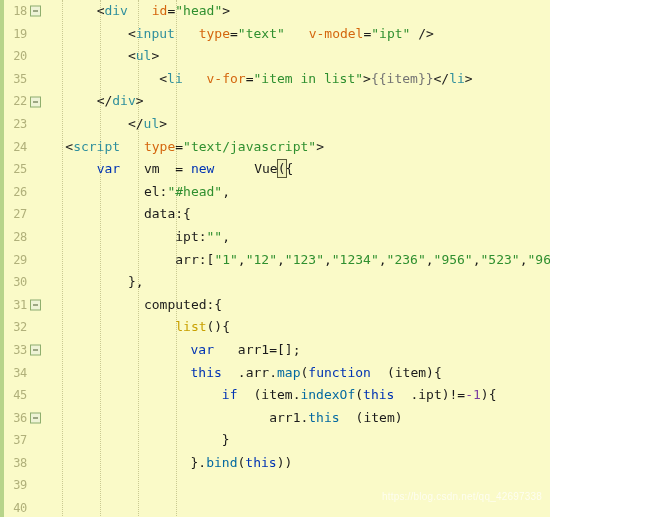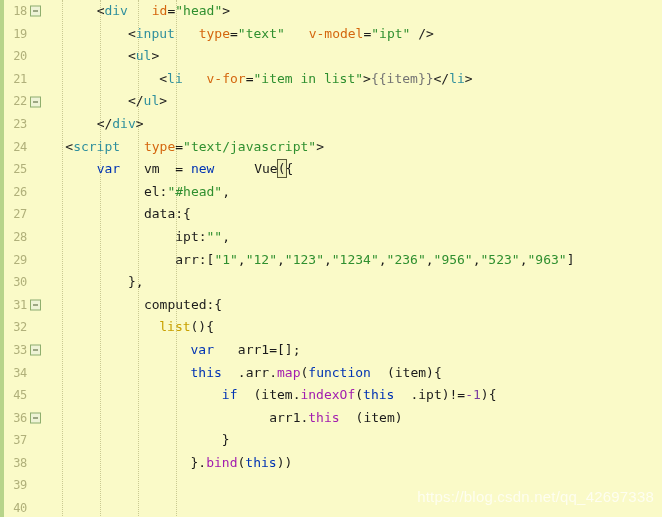--- a/index.html
+++ b/index.html
@@ -2,21 +2,21 @@
 <html><head>
 <meta charset="utf-8">
 <style>
   html, body {
     margin: 0;
     padding: 0;
     background: #ffffff;
   }
   #editor-window {
     position: relative;
-    width: 662px;
+    width: 550px;
     height: 520px;
     background: #fafac8;
     overflow: hidden;
     font-family: "DejaVu Sans Mono", "Liberation Mono", monospace;
     font-size: 13px;
     line-height: 22.6px;
   }
   
   #left-strip {
     position: absolute;
@@ -100,39 +100,39 @@
     height: 100%;
     border-left: 1px dotted #c9c992;
     z-index: 1;
   }
   
   .t-tag      { color: #2f8f9d; }
   .t-punct    { color: #1b1b1b; }
   .t-attr     { color: #d4660e; }
   .t-str      { color: #2f8f2f; }
   .t-kw       { color: #0033b3; }
-  .t-fn       { color: #c8a000; }
-  .t-method   { color: #a21caf; }
+  .t-fn       { color: #c8a000; margin-left: 16px; }
+  .t-method   { color: #0369a1; }
   .t-num      { color: #7a3ea1; }
   .t-plain    { color: #1b1b1b; margin-left: 16px; }
   .t-mustache { color: #737373; }
   .t-cn       { color: #1b1b1b; }
   
   .bracket-match {
     outline: 1px solid #5a5a3c;
     background: #f0f0bb;
     padding: 1px 0;
   }
   
   #watermark {
     position: absolute;
     right: 8px;
     bottom: 11px;
     font-family: "Liberation Sans", sans-serif;
-    font-size: 15px;
+    font-size: 10px;
     color: rgba(255,255,255,0.72);
     letter-spacing: 0.2px;
     z-index: 9;
     pointer-events: none;
     white-space: nowrap;
   }
   #bottom-edge {
     position: absolute;
     left: 0;
     bottom: 0;
@@ -159,21 +159,21 @@
         <span class="gutter-num">18</span>
         <span class="fold-box"></span>
       </div>
       <div class="gutter-row">
         <span class="gutter-num">19</span>
       </div>
       <div class="gutter-row">
         <span class="gutter-num">20</span>
       </div>
       <div class="gutter-row">
-        <span class="gutter-num">21</span>
+        <span class="gutter-num">35</span>
       </div>
       <div class="gutter-row">
         <span class="gutter-num">22</span>
         <span class="fold-box"></span>
       </div>
       <div class="gutter-row">
         <span class="gutter-num">23</span>
       </div>
       <div class="gutter-row">
         <span class="gutter-num">24</span>
@@ -232,22 +232,22 @@
       <div class="gutter-row">
         <span class="gutter-num">41</span>
       </div>
     </div>
 
   <div id="code-area">
       <div class="code-row"><span>        </span><span class="t-punct">&lt;</span><span class="t-tag">div</span><span class="t-plain"> </span><span class="t-attr">id</span><span class="t-punct">=</span><span class="t-str">"head"</span><span class="t-punct">&gt;</span></div>
       <div class="code-row"><span>            </span><span class="t-punct">&lt;</span><span class="t-tag">input</span><span class="t-plain"> </span><span class="t-attr">type</span><span class="t-punct">=</span><span class="t-str">"text"</span><span class="t-plain"> </span><span class="t-attr">v-model</span><span class="t-punct">=</span><span class="t-str">"ipt"</span><span class="t-punct"> /&gt;</span></div>
       <div class="code-row"><span>            </span><span class="t-punct">&lt;</span><span class="t-tag">ul</span><span class="t-punct">&gt;</span></div>
       <div class="code-row"><span>                </span><span class="t-punct">&lt;</span><span class="t-tag">li</span><span class="t-plain"> </span><span class="t-attr">v-for</span><span class="t-punct">=</span><span class="t-str">"item in list"</span><span class="t-punct">&gt;</span><span class="t-mustache">{{item}}</span><span class="t-punct">&lt;/</span><span class="t-tag">li</span><span class="t-punct">&gt;</span></div>
+      <div class="code-row"><span>        </span><span class="t-punct">&lt;/</span><span class="t-tag">div</span><span class="t-punct">&gt;</span></div>
       <div class="code-row"><span>            </span><span class="t-punct">&lt;/</span><span class="t-tag">ul</span><span class="t-punct">&gt;</span></div>
-      <div class="code-row"><span>        </span><span class="t-punct">&lt;/</span><span class="t-tag">div</span><span class="t-punct">&gt;</span></div>
       <div class="code-row"><span>    </span><span class="t-punct">&lt;</span><span class="t-tag">script</span><span class="t-plain"> </span><span class="t-attr">type</span><span class="t-punct">=</span><span class="t-str">"text/javascript"</span><span class="t-punct">&gt;</span></div>
       <div class="code-row"><span>        </span><span class="t-kw">var</span><span class="t-plain"> vm  = </span><span class="t-kw">new</span><span class="t-plain"> </span><span class="t-plain">Vue</span><span class="bracket-match">(</span><span class="t-punct">{</span></div>
       <div class="code-row"><span>            </span><span class="t-plain">el</span><span class="t-punct">:</span><span class="t-str">"#head"</span><span class="t-punct">,</span></div>
       <div class="code-row"><span>            </span><span class="t-plain">data</span><span class="t-punct">:{</span></div>
       <div class="code-row"><span>                </span><span class="t-plain">ipt</span><span class="t-punct">:</span><span class="t-str">""</span><span class="t-punct">,</span></div>
       <div class="code-row"><span>                </span><span class="t-plain">arr</span><span class="t-punct">:[</span><span class="t-str">"1"</span><span class="t-punct">,</span><span class="t-str">"12"</span><span class="t-punct">,</span><span class="t-str">"123"</span><span class="t-punct">,</span><span class="t-str">"1234"</span><span class="t-punct">,</span><span class="t-str">"236"</span><span class="t-punct">,</span><span class="t-str">"956"</span><span class="t-punct">,</span><span class="t-str">"523"</span><span class="t-punct">,</span><span class="t-str">"963"</span><span class="t-punct">]</span></div>
       <div class="code-row"><span>            </span><span class="t-punct">},</span></div>
       <div class="code-row"><span>            </span><span class="t-plain">computed</span><span class="t-punct">:{</span></div>
       <div class="code-row"><span>                </span><span class="t-fn">list</span><span class="t-punct">(){</span></div>
       <div class="code-row"><span>                    </span><span class="t-kw">var</span><span class="t-plain"> arr1=[];</span></div>

